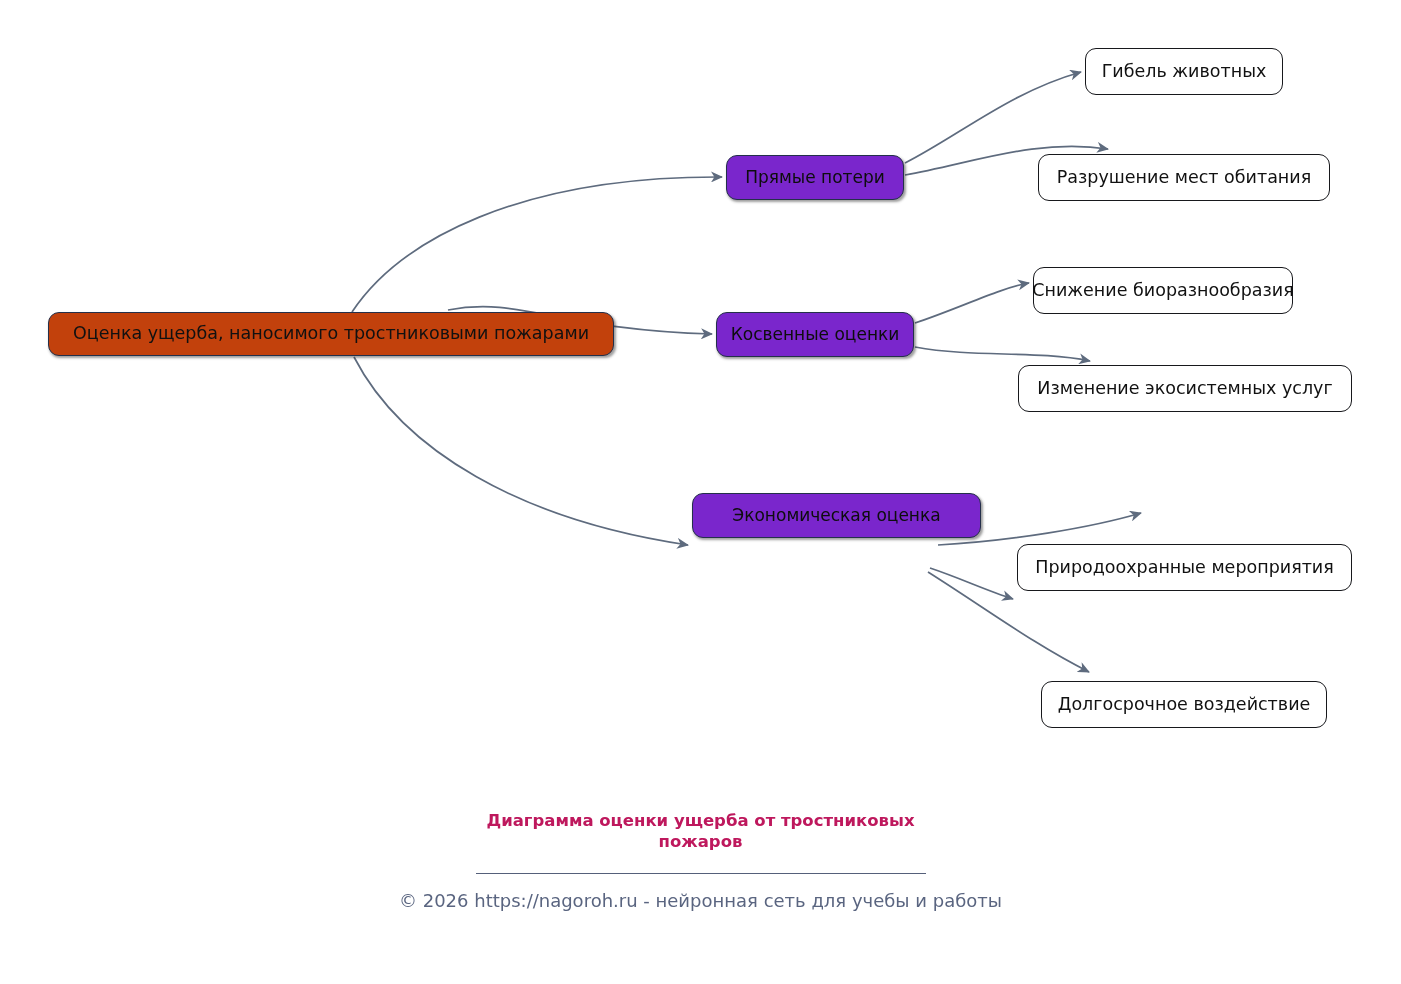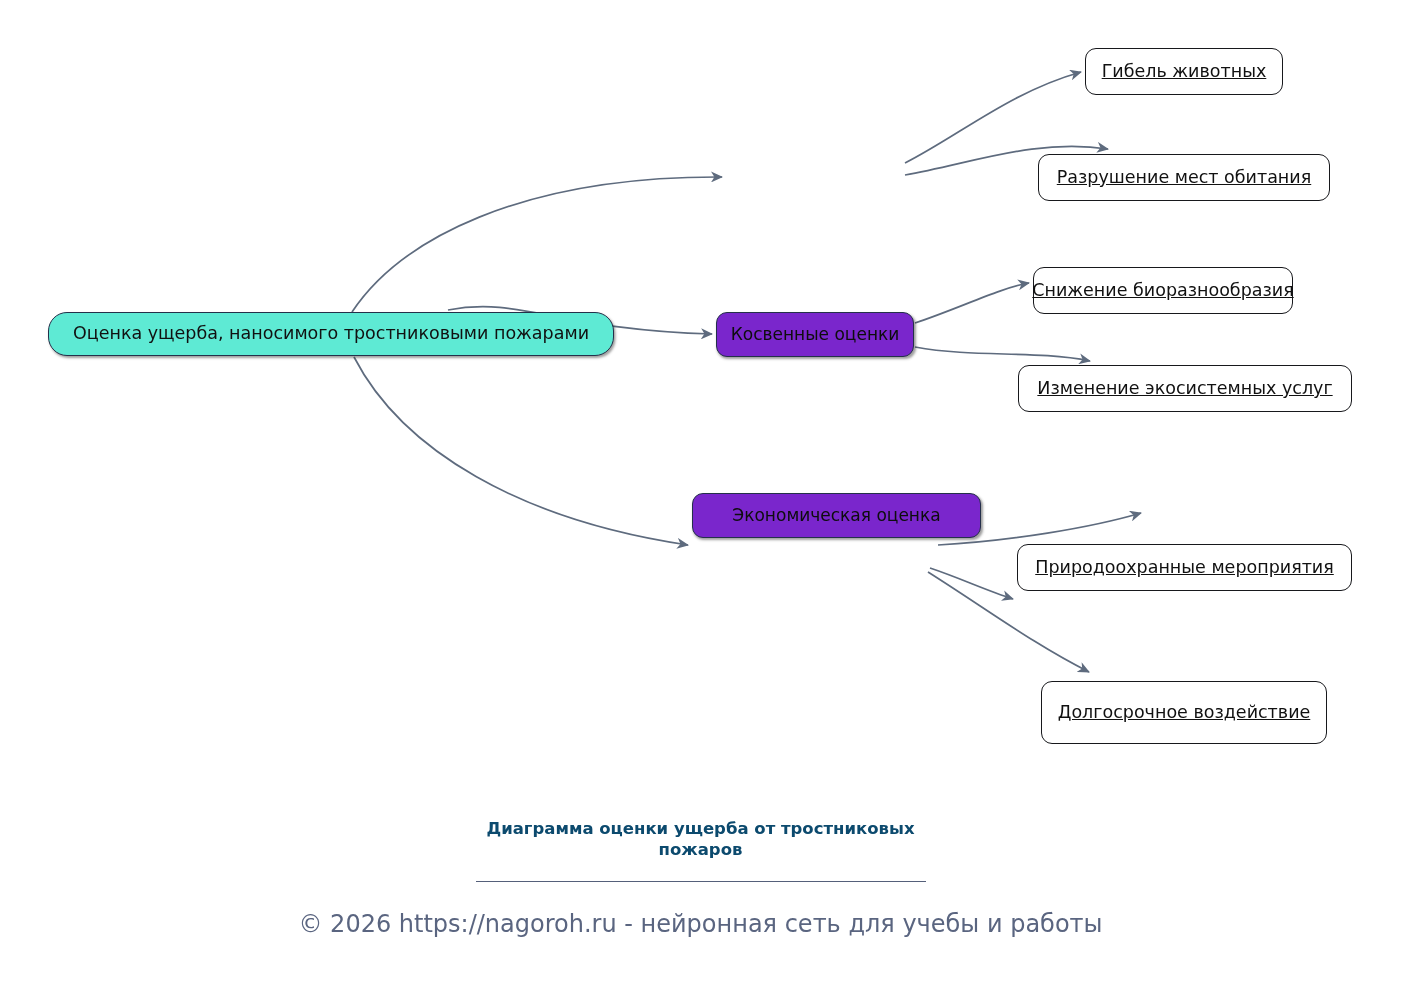--- a/index.html
+++ b/index.html
@@ -37,74 +37,73 @@
     box-sizing: border-box;
     display: flex;
     align-items: center;
     justify-content: center;
     text-align: center;
     white-space: nowrap;
     line-height: 1.1;
   }
 
   .node-root {
-    background: #5eead4;
+    background: #c2410c;
     border: 1.3px solid #24304a;
-    border-radius: 19px;
+    border-radius: 11px;
     color: #111111;
     font-size: 17.5px;
     box-shadow: 1.5px 2px 2.5px rgba(40,40,40,0.45);
   }
 
   .node-branch {
     background: #7A26CC;
     border: 1.3px solid #24304a;
     border-radius: 11px;
     color: #0d0d0d;
     font-size: 17px;
     box-shadow: 1.5px 2px 2.5px rgba(40,40,40,0.45);
   }
 
   .node-leaf {
     background: #ffffff;
     border: 1.6px solid #17181c;
     border-radius: 11px;
     color: #111111;
     font-size: 17.5px;
-    text-decoration: underline;
   }
 
   #footer {
     position: absolute;
     left: 0;
     top: 806px;
     width: 1401px;
     text-align: center;
   }
 
   #footer-title {
     font-size: 16.5px;
     font-weight: bold;
-    color: #0c4a6e;
+    color: #be185d;
     line-height: 1.28;
     max-width: 500px;
-    margin: 12px auto;
+    margin: 4px auto;
     white-space: normal;
   }
 
   #footer-divider {
     width: 450px;
     height: 0;
     margin: 21px auto 0 auto;
     border-top: 1.4px solid #55607a;
   }
 
   #footer-copyright {
-    margin-top: 28px;
-    font-size: 24px;
+    margin-top: 16px;
+    font-size: 18px;
     color: #5a6580;
     font-family: "DejaVu Sans", "Liberation Sans", sans-serif;
   }
 </style>
 </head>
 <body>
 
 <div id="diagram-canvas">
 
   <svg class="edge-layer" viewBox="0 0 1401 984" width="1401" height="984" xmlns="http://www.w3.org/2000/svg">
@@ -132,20 +131,23 @@
 
     <path d="M 930,568 C 960,578 985,590 1013,599" fill="none" stroke="#5e6b7e" stroke-width="1.7" marker-end="url(#arrowhead)"></path>
 
     <path d="M 928,572 C 985,608 1035,645 1089,672" fill="none" stroke="#5e6b7e" stroke-width="1.7" marker-end="url(#arrowhead)"></path>
   </svg>
 
   <div class="node node-root" style="left:48px; top:312px; width:566px; height:44px;">
     <span>Оценка ущерба, наносимого тростниковыми пожарами</span>
   </div>
 
+  <div class="node node-branch" style="left:726px; top:155px; width:178px; height:45px;">
+    <span>Прямые потери</span>
+  </div>
 
   <div class="node node-branch" style="left:716px; top:312px; width:198px; height:45px;">
     <span>Косвенные оценки</span>
   </div>
 
   <div class="node node-branch" style="left:692px; top:493px; width:289px; height:45px;">
     <span>Экономическая оценка</span>
   </div>
 
   <div class="node node-leaf" style="left:1085px; top:48px; width:198px; height:47px;">
@@ -162,21 +164,21 @@
 
   <div class="node node-leaf" style="left:1018px; top:365px; width:334px; height:47px;">
     <span>Изменение экосистемных услуг</span>
   </div>
 
 
   <div class="node node-leaf" style="left:1017px; top:544px; width:335px; height:47px;">
     <span>Природоохранные мероприятия</span>
   </div>
 
-  <div class="node node-leaf" style="left:1041px; top:681px; width:286px; height:63px;">
+  <div class="node node-leaf" style="left:1041px; top:681px; width:286px; height:47px;">
     <span>Долгосрочное воздействие</span>
   </div>
 
   <div id="footer">
     <div id="footer-title">Диаграмма оценки ущерба от тростниковых пожаров</div>
     <div id="footer-divider"></div>
     <div id="footer-copyright">© 2026 https://nagoroh.ru - нейронная сеть для учебы и работы</div>
   </div>
 
 </div>

